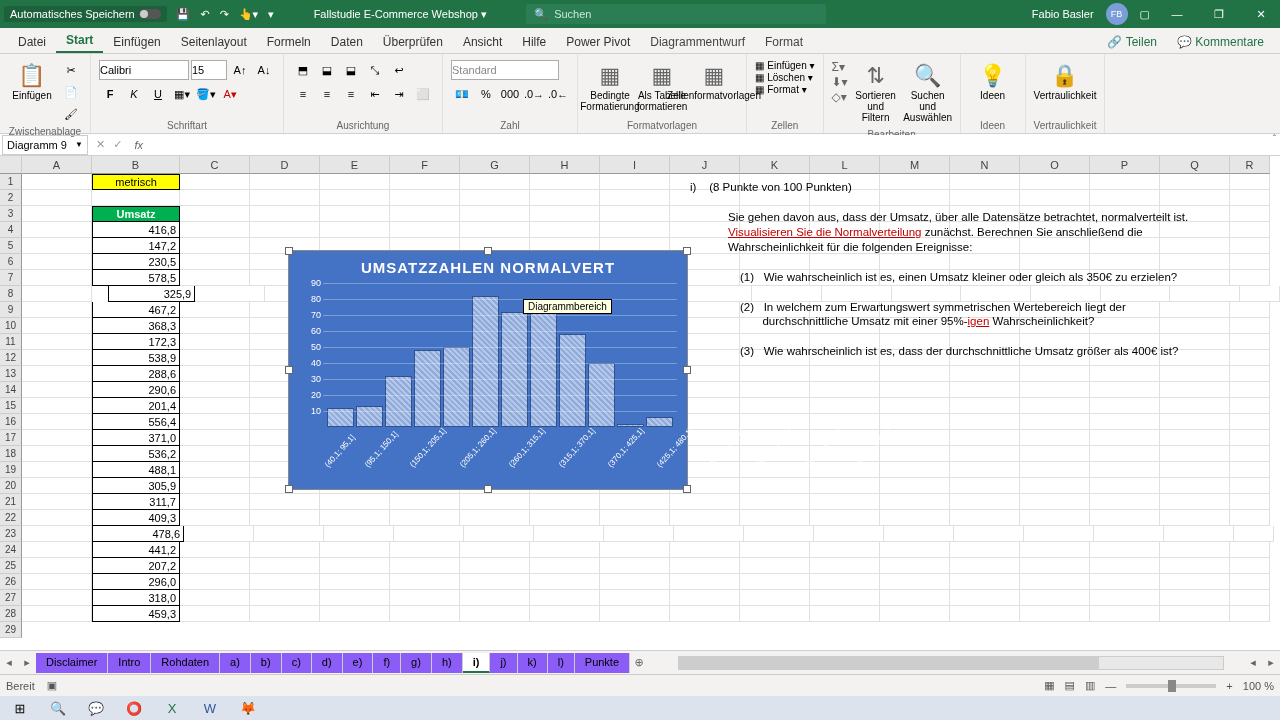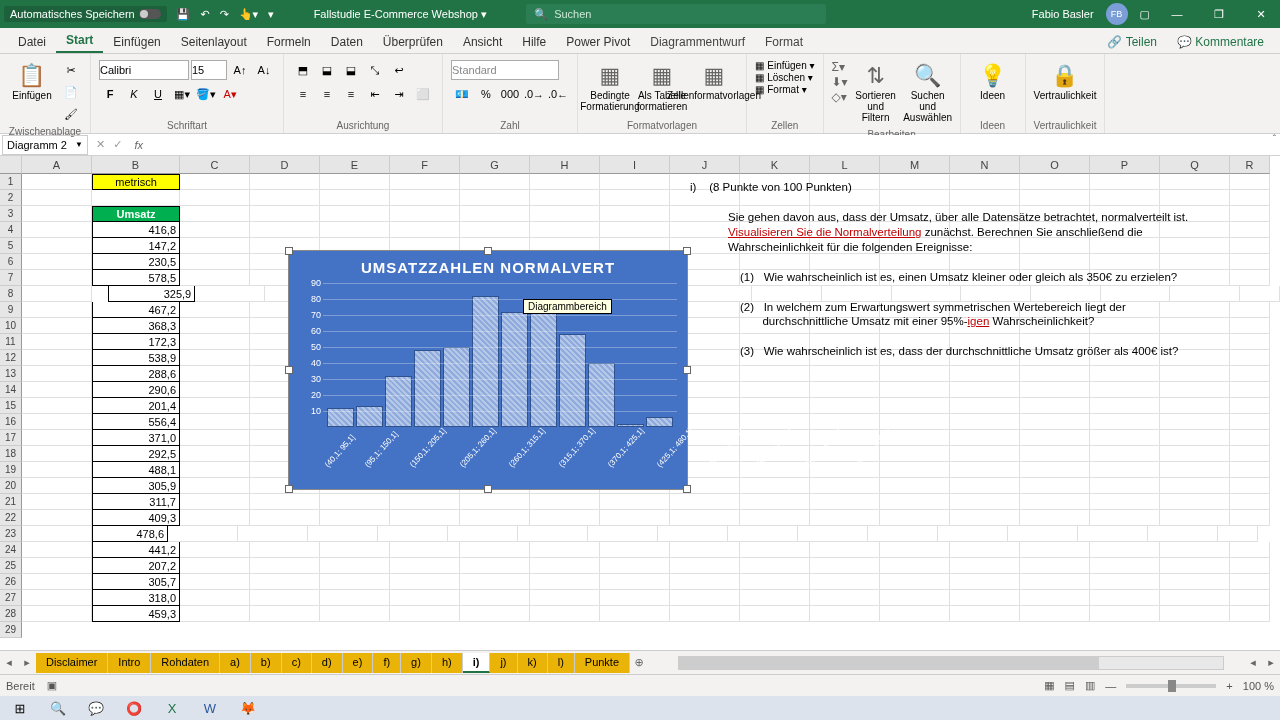--- a/index.html
+++ b/index.html
@@ -76,21 +76,21 @@
 .xaxis div { flex:1; color:#fff; font-size:8px; transform:rotate(-48deg); transform-origin:top left; position:relative; top:34px; white-space:nowrap; }
 .tooltip-box { position:absolute; background:#ffffe1; border:1px solid #000; font-size:10px; padding:1px 4px; }
 
 
 .qtext { position:absolute; font-size:11.5px; line-height:1.3; color:#000; }
 .qtext .u { text-decoration:underline; color:#c00000; }
 
 
 .sheettabs { position:absolute; bottom:46px; left:0; right:0; height:24px; background:#f3f2f1; border-top:1px solid #ccc; display:flex; align-items:center; font-size:11px; }
 .sheettabs .navbtn { width:18px; text-align:center; color:#666; cursor:pointer; }
-.sheettabs .tab { padding:3px 10px; border-right:1px solid #ccc; cursor:pointer; background:#eab308; }
+.sheettabs .tab { padding:3px 10px; border-right:1px solid #ccc; cursor:pointer; background:#8b5cf6; }
 .sheettabs .tab.active { background:#fff; border-bottom:2px solid #217346; font-weight:600; }
 .sheettabs .scroll { flex:1; margin:0 20px 0 30px; height:14px; background:#e8e8e8; position:relative; border:1px solid #ccc; }
 .sheettabs .thumb { position:absolute; left:0; width:420px; height:100%; background:#cdcdcd; }
 
 
 .statusbar { position:absolute; bottom:24px; left:0; right:0; height:22px; background:#f3f2f1; border-top:1px solid #ccc; display:flex; align-items:center; font-size:11px; padding:0 6px; color:#555; }
 .statusbar .right { margin-left:auto; display:flex; align-items:center; gap:10px; }
 .zoom-slider { width:90px; height:4px; background:#ccc; position:relative; }
 .zoom-slider::after { content:''; position:absolute; width:8px; height:12px; background:#888; left:42px; top:-4px; }
 
@@ -275,21 +275,21 @@
           <span>Vertraulichkeit</span>
         </div>
       </div>
     <div class="label">Vertraulichkeit</div>
   </div>
 </div>
 <span class="collapse-caret">ˆ</span>
 
 <div class="fbar">
   <div class="namebox">
-      <span>Diagramm 2</span>
+      <span>Diagramm 9</span>
       <span style="font-size:8px">▼</span>
     </div>
   <div class="ops">
     <span>✕</span>
     <span>✓</span>
   </div>
   <span class="fx">fx</span>
   <input class="formula-input" style="">
 </div>
 
@@ -682,21 +682,21 @@
         <div class="cell" style="width: 70px;"></div>
         <div class="cell" style="width: 70px;"></div>
         <div class="cell" style="width: 70px;"></div>
         <div class="cell" style="width: 70px;"></div>
         <div class="cell" style="width: 70px;"></div>
         <div class="cell" style="width: 70px;"></div>
         <div class="cell" style="width: 40px;"></div>
       </div>
       <div class="cellrow">
         <div class="cell" style="width: 70px;"></div>
-        <div class="cell r data" style="width: 88px;">292,5</div>
+        <div class="cell r data" style="width: 88px;">536,2</div>
         <div class="cell" style="width: 70px;"></div>
         <div class="cell" style="width: 70px;"></div>
         <div class="cell" style="width: 70px;"></div>
         <div class="cell" style="width: 70px;"></div>
         <div class="cell" style="width: 70px;"></div>
         <div class="cell" style="width: 70px;"></div>
         <div class="cell" style="width: 70px;"></div>
         <div class="cell" style="width: 70px;"></div>
         <div class="cell" style="width: 70px;"></div>
         <div class="cell" style="width: 70px;"></div>
@@ -782,21 +782,21 @@
         <div class="cell" style="width: 70px;"></div>
         <div class="cell" style="width: 70px;"></div>
         <div class="cell" style="width: 70px;"></div>
         <div class="cell" style="width: 70px;"></div>
         <div class="cell" style="width: 70px;"></div>
         <div class="cell" style="width: 70px;"></div>
         <div class="cell" style="width: 40px;"></div>
       </div>
       <div class="cellrow">
         <div class="cell" style="width: 70px;"></div>
-        <div class="cell r data" style="width: 76px;">478,6</div>
+        <div class="cell r data" style="width: 92px;">478,6</div>
         <div class="cell" style="width: 70px;"></div>
         <div class="cell" style="width: 70px;"></div>
         <div class="cell" style="width: 70px;"></div>
         <div class="cell" style="width: 70px;"></div>
         <div class="cell" style="width: 70px;"></div>
         <div class="cell" style="width: 70px;"></div>
         <div class="cell" style="width: 70px;"></div>
         <div class="cell" style="width: 70px;"></div>
         <div class="cell" style="width: 70px;"></div>
         <div class="cell" style="width: 70px;"></div>
@@ -842,21 +842,21 @@
         <div class="cell" style="width: 70px;"></div>
         <div class="cell" style="width: 70px;"></div>
         <div class="cell" style="width: 70px;"></div>
         <div class="cell" style="width: 70px;"></div>
         <div class="cell" style="width: 70px;"></div>
         <div class="cell" style="width: 70px;"></div>
         <div class="cell" style="width: 40px;"></div>
       </div>
       <div class="cellrow">
         <div class="cell" style="width: 70px;"></div>
-        <div class="cell r data" style="width: 88px;">305,7</div>
+        <div class="cell r data" style="width: 88px;">296,0</div>
         <div class="cell" style="width: 70px;"></div>
         <div class="cell" style="width: 70px;"></div>
         <div class="cell" style="width: 70px;"></div>
         <div class="cell" style="width: 70px;"></div>
         <div class="cell" style="width: 70px;"></div>
         <div class="cell" style="width: 70px;"></div>
         <div class="cell" style="width: 70px;"></div>
         <div class="cell" style="width: 70px;"></div>
         <div class="cell" style="width: 70px;"></div>
         <div class="cell" style="width: 70px;"></div>

